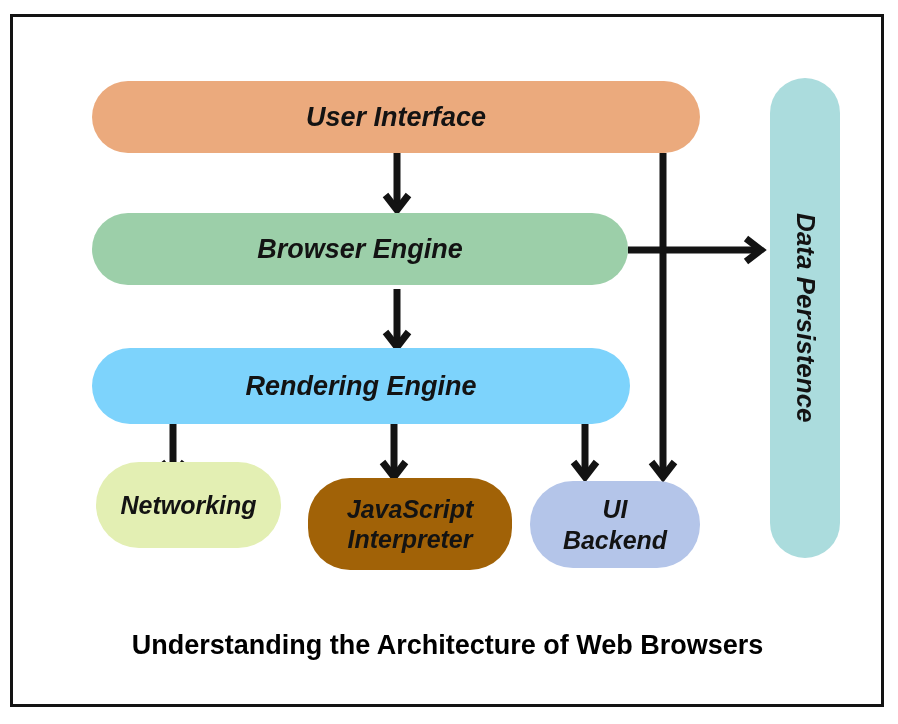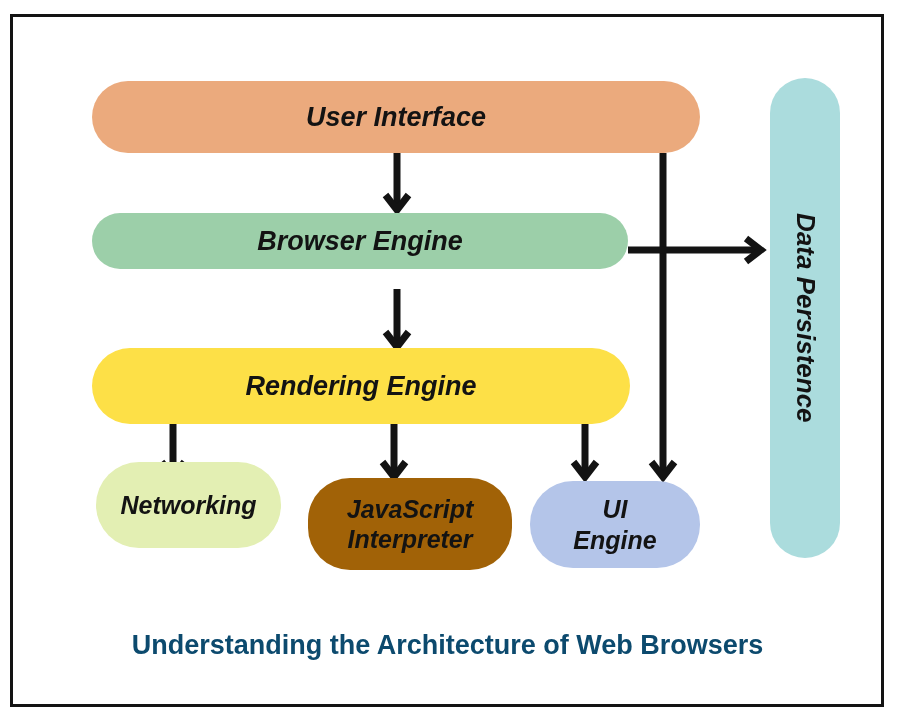--- a/index.html
+++ b/index.html
@@ -34,21 +34,21 @@
     font-weight: 700;
     color: #131313;
     line-height: 1.22;
     font-style: italic;
   }
   .node-user-interface {
     left: 92px; top: 81px; width: 608px; height: 72px;
     border-radius: 36px; font-size: 27px;
   }
   .node-browser-engine {
-    left: 92px; top: 213px; width: 536px; height: 56px;
+    left: 92px; top: 213px; width: 536px; height: 72px;
     border-radius: 38px; font-size: 27px;
   }
   .node-rendering-engine {
     left: 92px; top: 348px; width: 538px; height: 76px;
     border-radius: 38px; font-size: 27px;
   }
   .node-networking {
     left: 96px; top: 462px; width: 185px; height: 86px;
     border-radius: 43px; font-size: 25px;
   }
@@ -78,21 +78,21 @@
     pointer-events: none;
   }
   .caption {
     position: absolute;
     left: 11px;
     top: 630px;
     width: 873px;
     text-align: center;
     font-size: 27px;
     font-weight: 700;
-    color: #0c4a6e;
+    color: #000000;
   }
 </style>
 </head>
 <body>
 
 <div class="frame"></div>
 
 <svg class="arrow-layer" viewBox="0 0 898 724" xmlns="http://www.w3.org/2000/svg">
   <g stroke="#131313" stroke-width="7" fill="none">
 
@@ -134,33 +134,33 @@
 </svg>
 
 <div class="node node-user-interface" style="background-color: rgb(235, 170, 125);">
   <span class="label">User Interface</span>
 </div>
 
 <div class="node node-browser-engine" style="background-color: rgb(156, 207, 169);">
   <span class="label">Browser Engine</span>
 </div>
 
-<div class="node node-rendering-engine" style="background-color: #fde047;">
+<div class="node node-rendering-engine" style="background-color: #7dd3fc;">
   <span class="label">Rendering Engine</span>
 </div>
 
 <div class="node node-networking" style="background-color: rgb(227, 239, 179);">
   <span class="label">Networking</span>
 </div>
 
 <div class="node node-javascript-interpreter" style="background-color: #a16207;">
   <span class="label">JavaScript Interpreter</span>
 </div>
 
 <div class="node node-ui-backend" style="background-color: rgb(180, 197, 233);">
-  <span class="label">UI Engine</span>
+  <span class="label">UI Backend</span>
 </div>
 
 <div class="node node-data-persistence" style="background-color: rgb(171, 220, 221);">
   <span class="label">Data Persistence</span>
 </div>
 
 <div class="caption">Understanding the Architecture of Web Browsers</div>
 
 </body></html>

